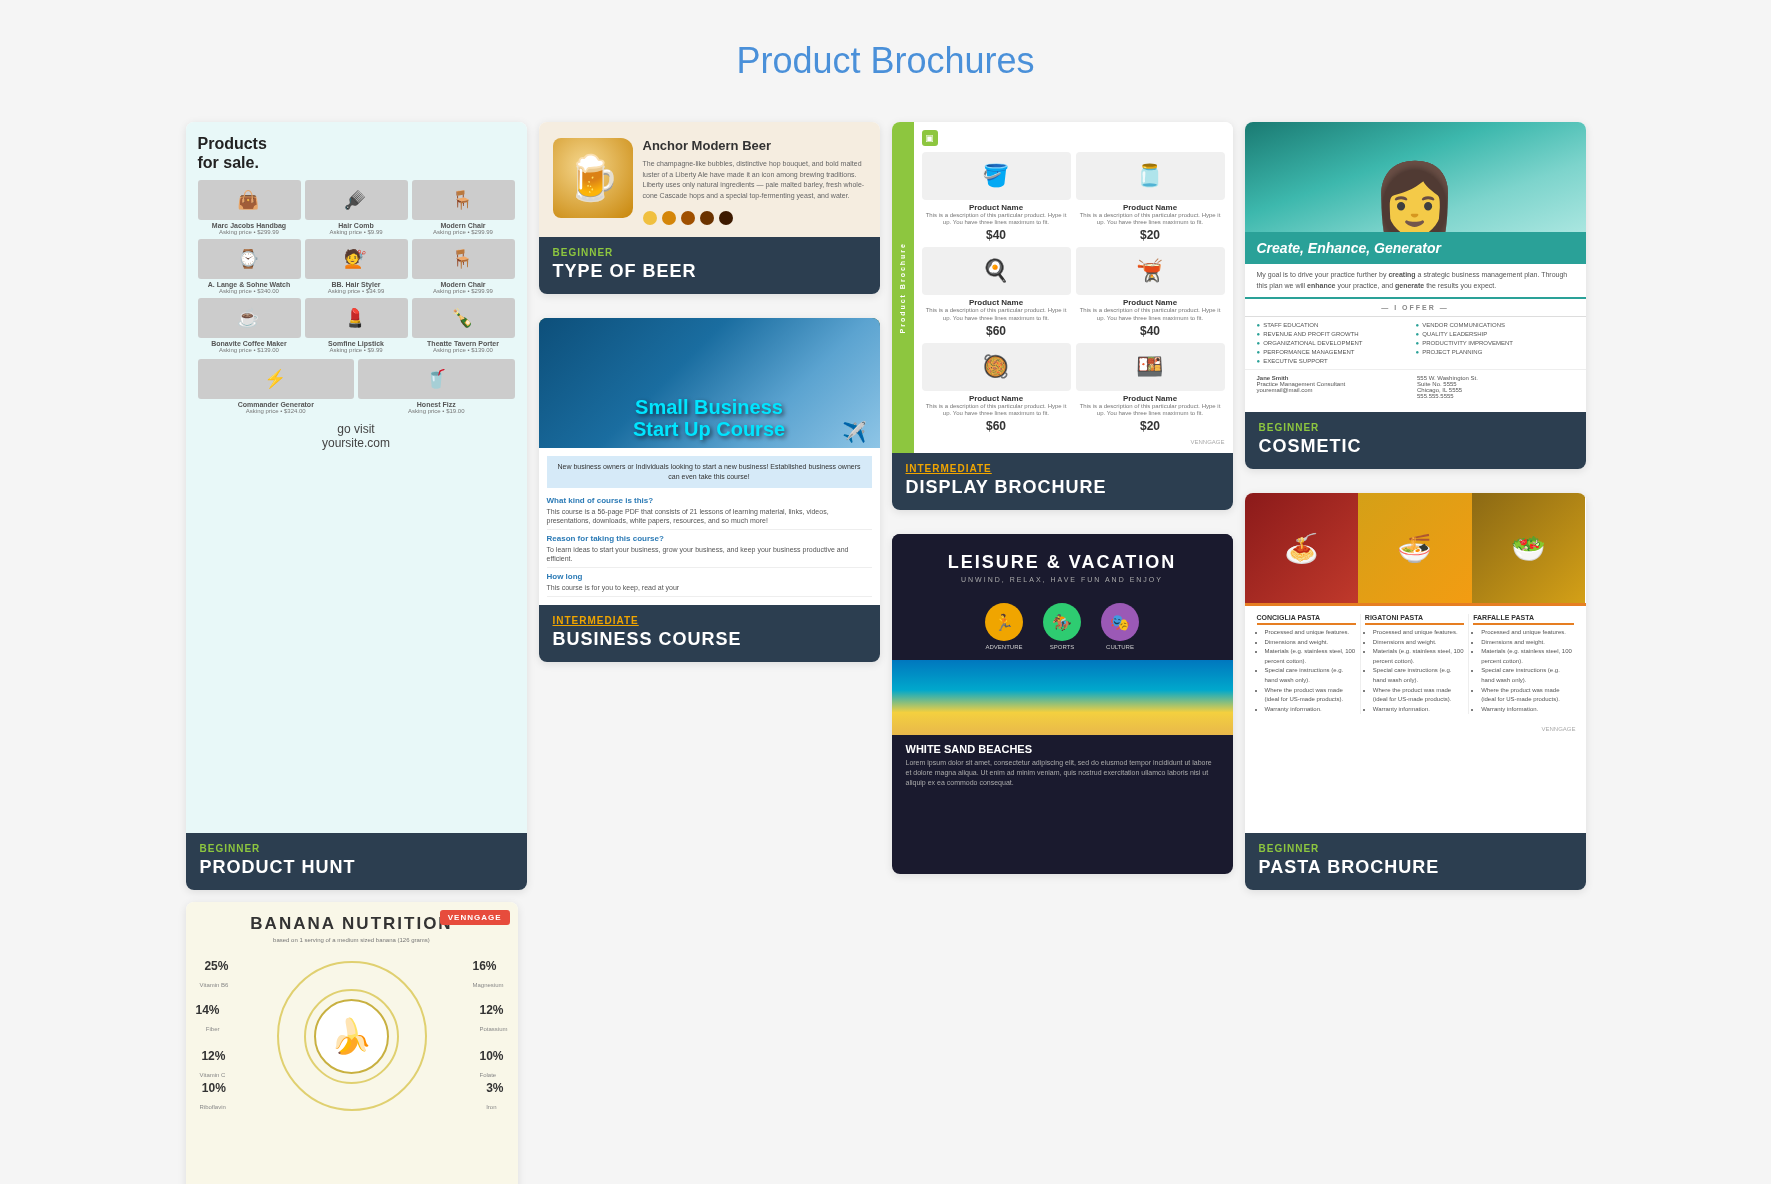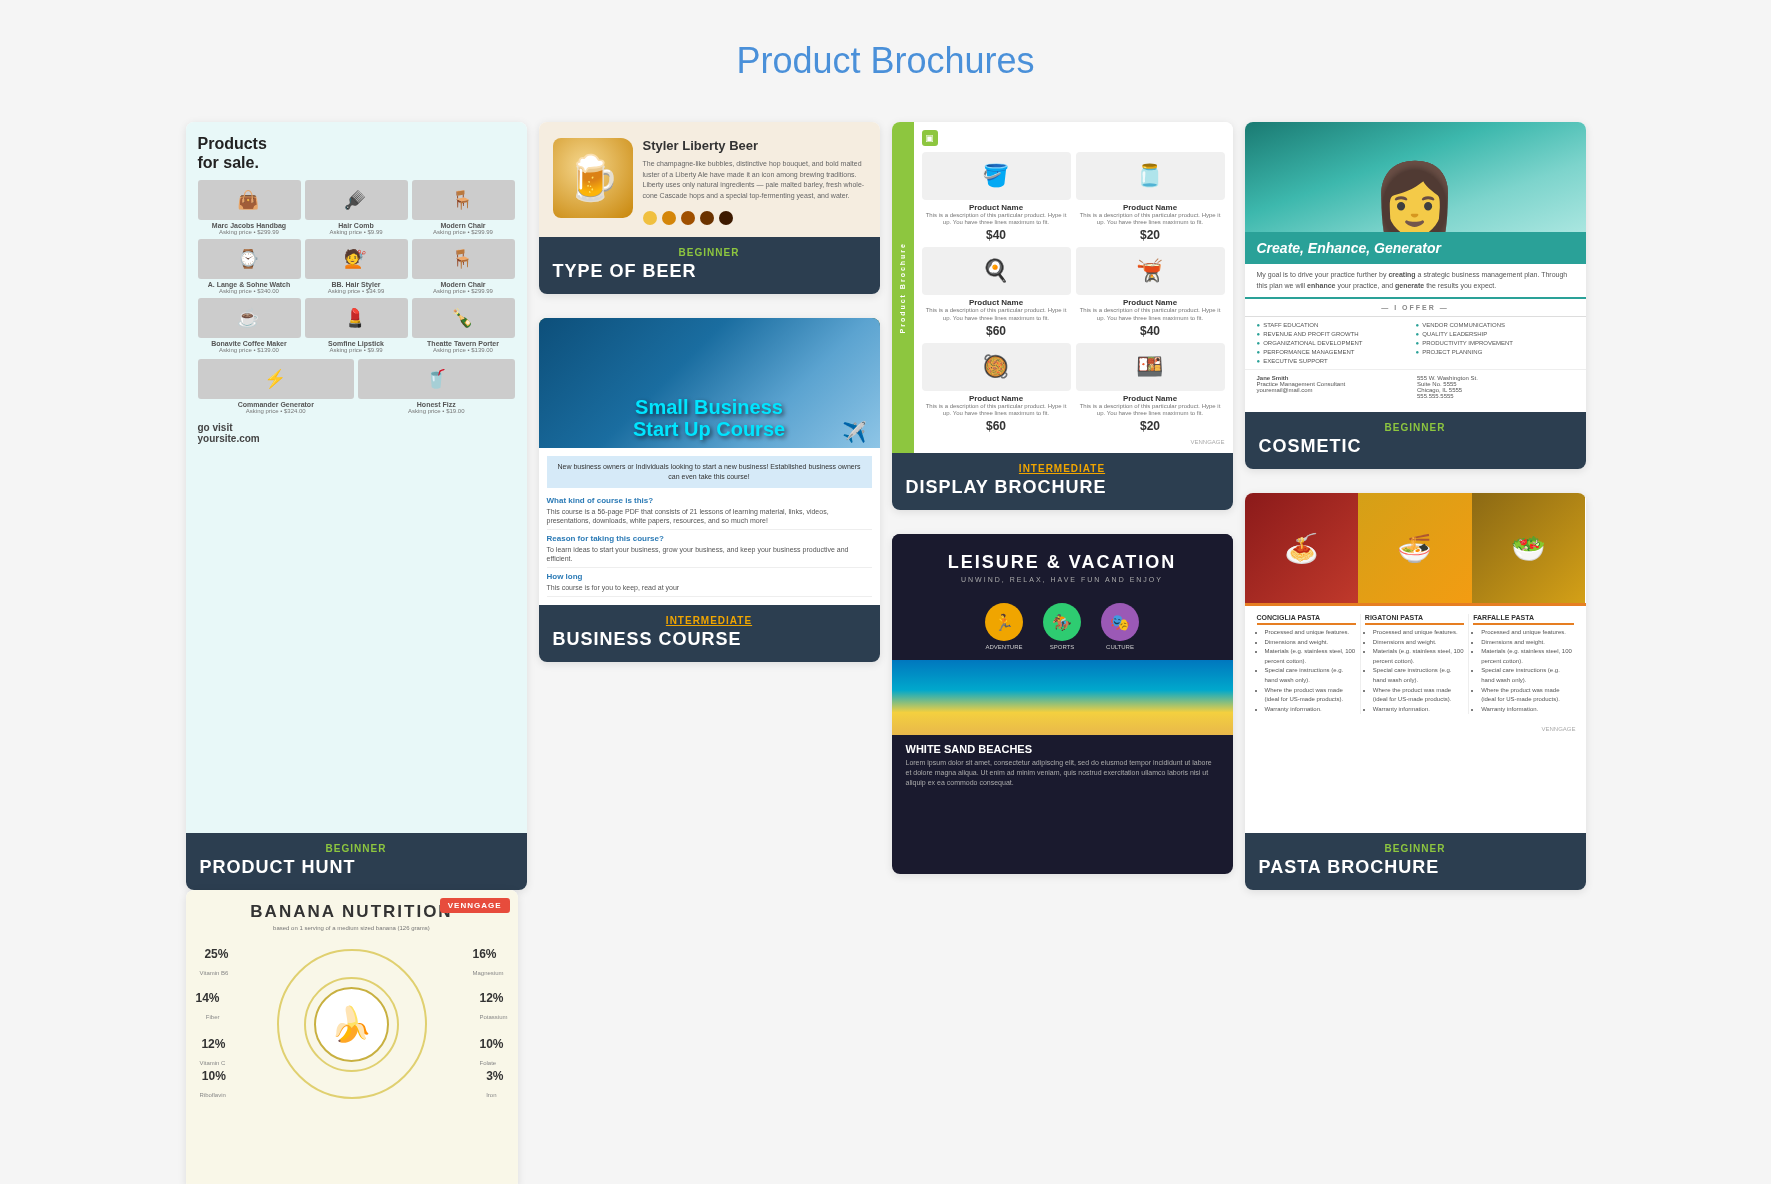--- a/index.html
+++ b/index.html
@@ -14,21 +14,21 @@
       color: #4a90d9;
       font-size: 36px;
       font-weight: 400;
       margin-bottom: 40px;
     }
     .grid {
       display: grid;
       grid-template-columns: repeat(4, 1fr);
       gap: 12px;
       max-width: 1400px;
-      margin: 0 auto;
+      margin: 12px auto;
     }
     .card {
       background: #fff;
       border-radius: 8px;
       overflow: hidden;
       box-shadow: 0 2px 8px rgba(0,0,0,0.1);
       display: flex;
       flex-direction: column;
     }
     .card-preview {
@@ -39,21 +39,20 @@
     .card-footer {
       padding: 10px 14px 12px;
       background: #2c3e50;
     }
     .card-footer .level {
       font-size: 10px;
       font-weight: 700;
       letter-spacing: 1px;
       text-transform: uppercase;
       margin-bottom: 3px;
-      text-align: center;
     }
     .card-footer .level.beginner { color: #8dc63f; }
     .card-footer .level.intermediate { color: #f0a500; text-decoration: underline; }
     .card-footer .card-title {
       color: #fff;
       font-size: 18px;
       font-weight: 700;
       letter-spacing: 1px;
       text-transform: uppercase;
     }
@@ -88,25 +87,25 @@
       border-radius: 3px;
       margin-bottom: 2px;
       display: flex;
       align-items: center;
       justify-content: center;
       font-size: 18px;
     }
     .ph-item .name { font-weight: 600; font-size: 7px; }
     .ph-item .price { color: #777; font-size: 6px; }
     .ph-visit {
-      text-align: left;
+      text-align: center;
       margin-top: 8px;
-      font-size: 10px;
+      font-size: 12px;
       color: #444;
-      font-weight: 700;
+      font-weight: 400;
     }
     .biz-img-overlay {
       width: 100%;
       height: 140px;
       background: linear-gradient(135deg, #1a5276 0%, #2e86c1 50%, #85c1e9 100%);
       position: relative;
       display: flex;
       align-items: center;
       justify-content: center;
     }
@@ -248,21 +247,21 @@
     </div>
   </div>
 
   <div style="display:flex;flex-direction:column;gap:24px;">
 
     <div class="card">
       <div class="card-preview beer-card-preview" style="background:#f5ede0;padding:16px 14px 12px;height:290px;">
         <div class="beer-header">
           <div class="beer-mug">🍺</div>
           <div class="beer-info">
-            <h3>Styler Liberty Beer</h3>
+            <h3>Anchor Modern Beer</h3>
             <p>The champagne-like bubbles, distinctive hop bouquet, and bold malted luster of a Liberty Ale have made it an icon among brewing traditions. Liberty uses only natural ingredients — pale malted barley, fresh whole-cone Cascade hops and a special top-fermenting yeast, and water.</p>
             <div class="beer-dots">
               <div class="dot" style="background:#f0c040;"></div>
               <div class="dot" style="background:#d4860a;"></div>
               <div class="dot" style="background:#a05000;"></div>
               <div class="dot" style="background:#6b3300;"></div>
               <div class="dot" style="background:#3d1a00;"></div>
             </div>
           </div>
         </div>

